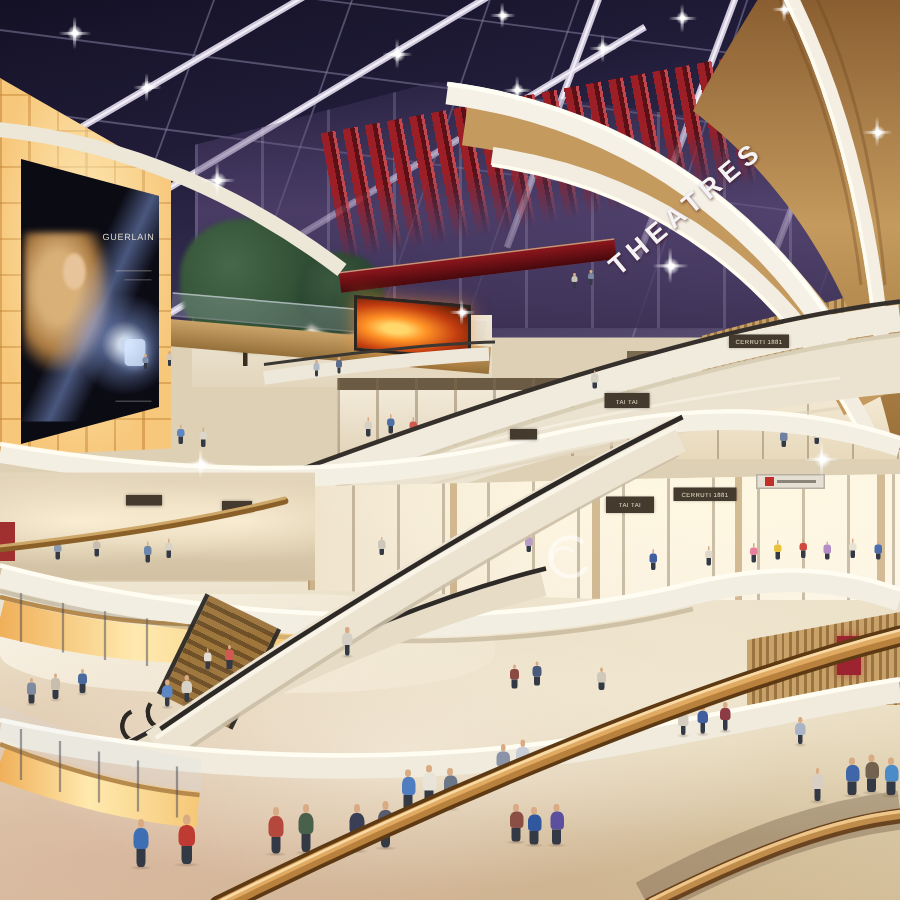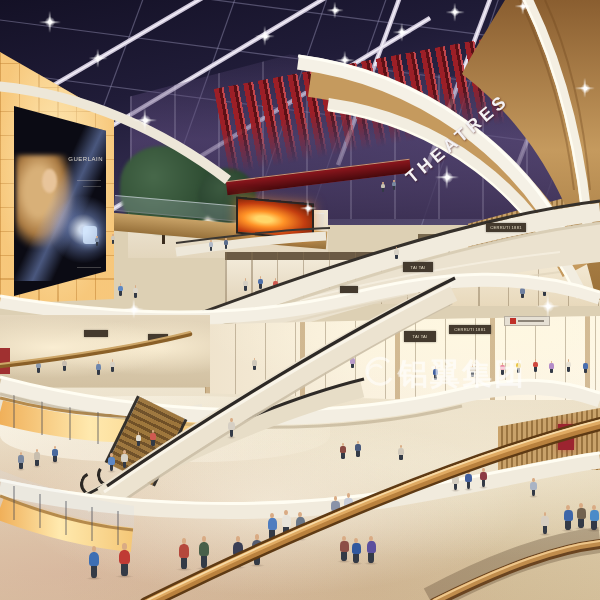--- a/index.html
+++ b/index.html
@@ -705,16 +705,15 @@
       <div class="sparkle" style="left: 541.5px; top: 299.5px; width: 13px; height: 13px;"></div>
       <div class="sparkle" style="left: 128.5px; top: 303.5px; width: 11px; height: 11px;"></div>
       <div class="sparkle" style="left: 303.5px; top: 203.5px; width: 9px; height: 9px;"></div>
     </div>
 
   <div class="abs" id="watermark">
     <svg width="40" height="40" viewBox="0 0 40 40">
       <path d="M 31,8 A 13,13 0 1 0 33,24" stroke="rgba(255,255,255,.55)" stroke-width="3" fill="none"></path>
       <path d="M 10,20 A 8,8 0 0 1 24,14" stroke="rgba(255,255,255,.45)" stroke-width="2.5" fill="none"></path>
     </svg>
-    <span class="wm-text">铝翼集团</span>
   </div>
 
 </div>
 
 </body></html>

